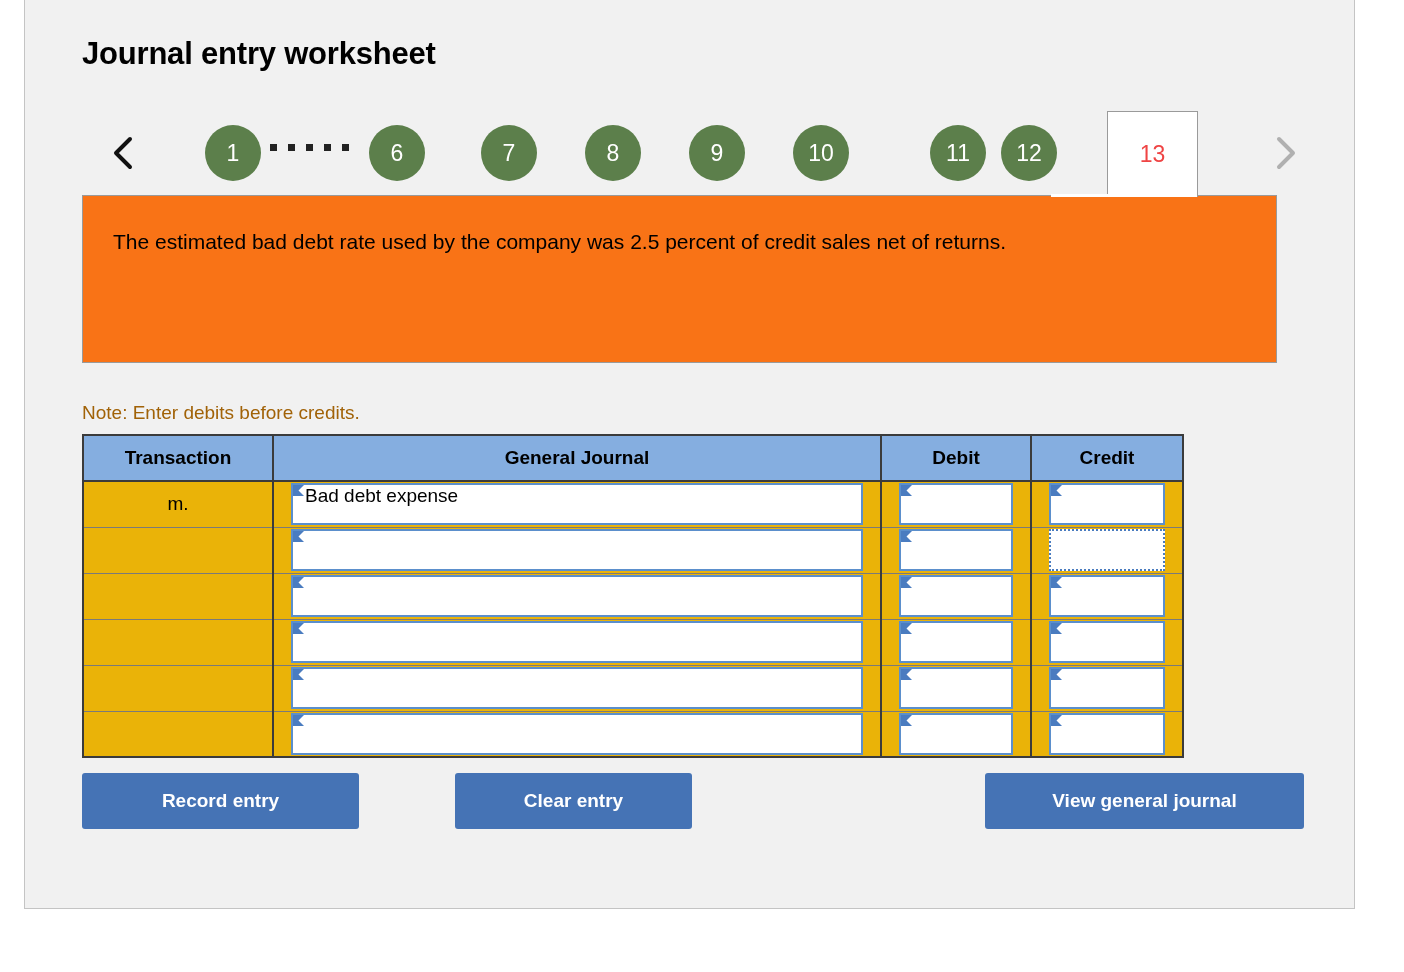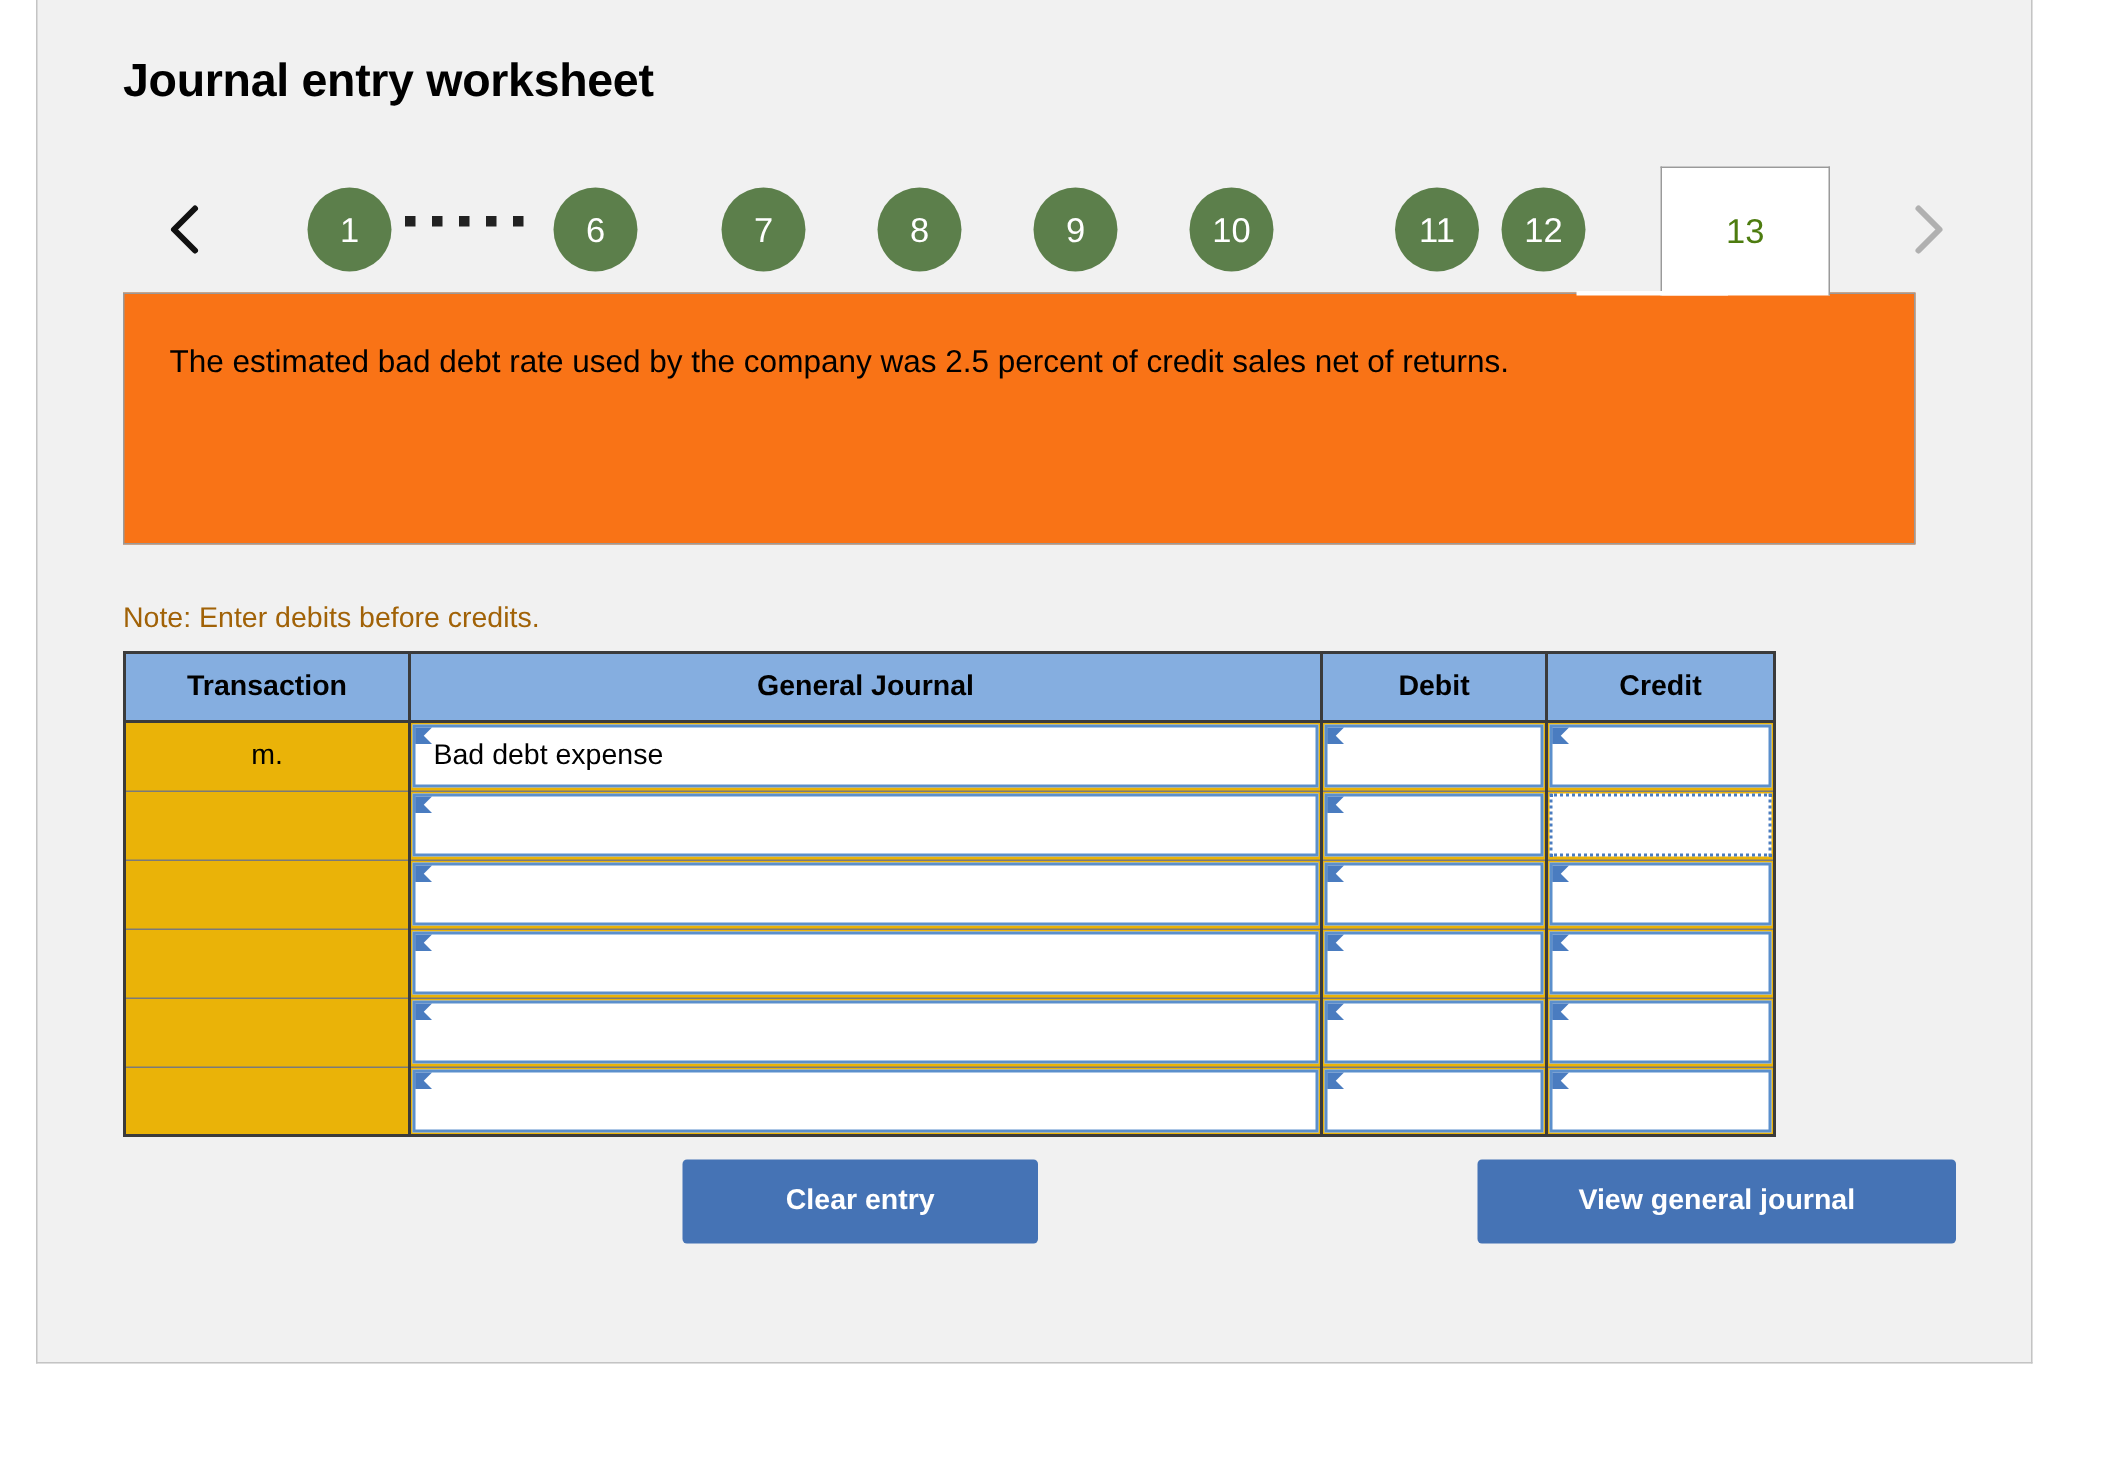--- a/index.html
+++ b/index.html
@@ -92,26 +92,26 @@
     display: block;
     width: 7px;
     height: 7px;
     background: #222222;
   }
 
   .tab-active {
     position: absolute;
     left: 1025px;
     top: 0px;
-    width: 113px;
+    width: 91px;
     height: 86px;
     background: #ffffff;
     border: 1px solid #9a9a9a;
     border-bottom: none;
-    color: #4d7c0f;
+    color: #ef4444;
     font-size: 23px;
     display: flex;
     align-items: center;
     justify-content: center;
     z-index: 5;
     cursor: pointer;
     user-select: none;
   }
 
   
@@ -190,26 +190,26 @@
 
   .cell-trans {
     text-align: center;
     font-size: 19px;
     color: #000000;
   }
 
   
   .ecell {
     position: relative;
-    margin: 1px 1px;
+    margin: 1px 17px;
     height: 42px;
     background: #ffffff;
     border: 2px solid #5b8fcc;
     display: flex;
-    align-items: center;
+    align-items: flex-start;
     cursor: text;
   }
   .ecell .marker {
     position: absolute;
     left: 0px;
     top: 0px;
     width: 0; height: 0;
     border-left: 11px solid #4a7cc0;
     border-bottom: 11px solid transparent;
     border-top: 0 solid transparent;
@@ -464,17 +464,18 @@
             <div class="ecell">
               <span class="marker"></span>
               <span class="etext"></span>
             </div>
           </td>
         </tr>
 
       </tbody>
     </table>
 
+    <button class="btn" id="btn-record">Record entry</button>
     <button class="btn" id="btn-clear">Clear entry</button>
     <button class="btn" id="btn-view">View general journal</button>
 
   </div>
 </div>
 
 </body></html>

